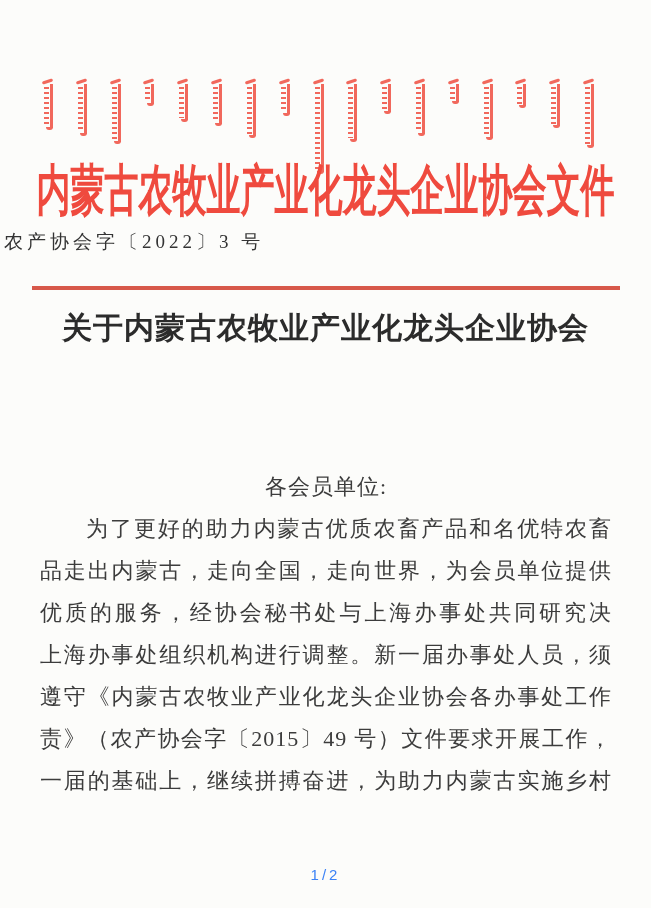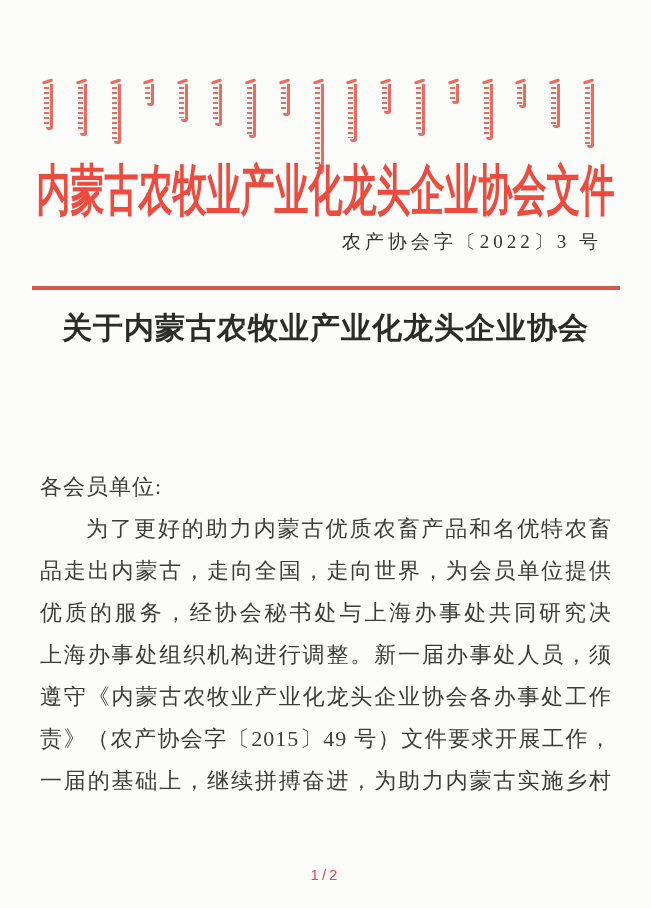--- a/index.html
+++ b/index.html
@@ -60,22 +60,22 @@
     font-size:34px;
     font-weight:700;
     letter-spacing:0px;
     color:var(--red);
     transform:scaleY(1.62);
     transform-origin:center top;
     white-space:nowrap;
   }
   
   .docnum{
-    position:absolute;top:229px;left:12px;width:590px;
-    text-align:right;
+    position:absolute;top:229px;left:4px;width:590px;
+    text-align:left;
     font-size:19px;
     letter-spacing:4px;
     color:#333;
   }
   
   .rule{
     position:absolute;top:286px;left:32px;width:588px;height:4px;
     background:var(--rule);
   }
   
@@ -91,30 +91,30 @@
   .title-line.l1{top:308px;}
   .title-line.l2{top:366px;}
   
   .body-block{
     position:absolute;top:466px;left:40px;width:572px;
     font-size:22px;
     line-height:42px;
     letter-spacing:1px;
     color:var(--body-ink);
   }
-  .pline{height:42px;white-space:nowrap;}
+  .pline{height:42px;white-space:nowrap;text-align:center;}
   .pline.just{text-align:justify;text-align-last:justify;white-space:normal;overflow:hidden;}
   .pline.indent{text-indent:46px;}
   
   .footer{
     position:absolute;top:866px;left:0;width:651px;
     text-align:center;
     font-size:15px;
     letter-spacing:3px;
-    color:#ef4444;
+    color:#3b82f6;
     font-family:"Liberation Sans", sans-serif;
   }
 </style>
 </head>
 <body>
 
 <div class="page">
 
   <div class="mongolian">
       <div class="mn-col" style="height: 44px;"></div>

